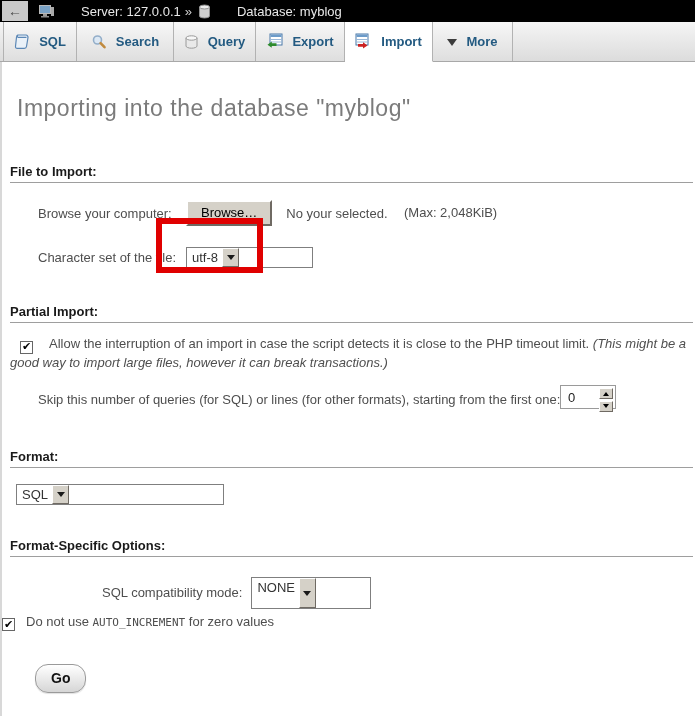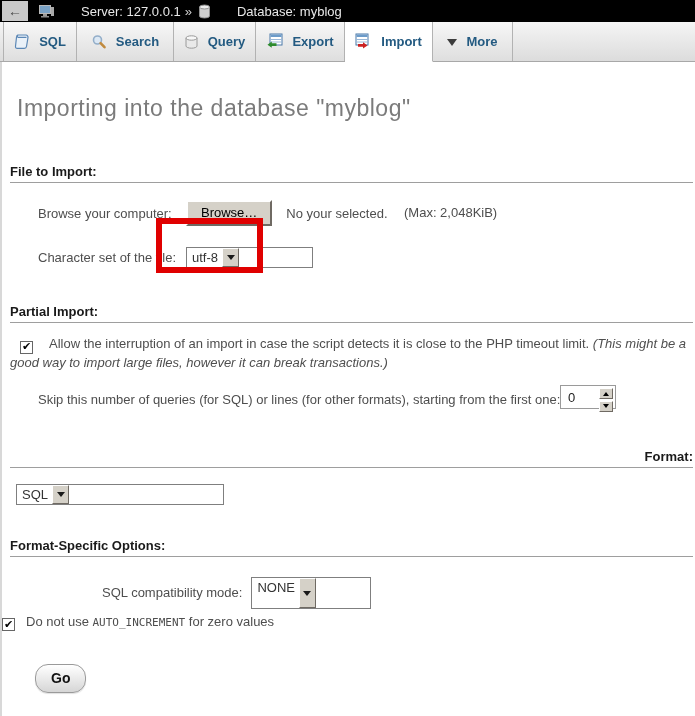--- a/index.html
+++ b/index.html
@@ -27,21 +27,21 @@
   .t-export{ width:89px; } .t-import{ width:88px; } .t-more{ width:80px; }
   .ticon { display:inline-flex; align-items:center; }
   .chev { width:0; height:0; border:5px solid transparent; border-top:7px solid #3c3c3c; margin-top:6px; }
 
   
   .content { position:relative; height:654px; background:#fff; border-left:2px solid #d8d8d8; font-size:13px; color:#4e4e4e; }
   .title { font-size:23px; font-weight:normal; color:#7b7b7b; padding:33px 0 0 15px; letter-spacing:.5px; }
 
   .sec-head { margin:0 2px 0 8px; padding-bottom:3px; border-bottom:1px solid #9e9e9e;
               font-weight:bold; color:#1a1a1a; font-size:13px; }
-  .mt-s1 { margin-top:42px; } .mt-s2 { margin-top:36px; } .mt-s3 { margin-top:37px;text-align:right; } .mt-s4 { margin-top:33px; }
+  .mt-s1 { margin-top:42px; } .mt-s2 { margin-top:36px; } .mt-s3 { margin-top:37px; } .mt-s4 { margin-top:33px; }
 
   .para { margin:8px 5px 0 13px; line-height:15px; }
   .para b { color:#3c3c3c; }
 
   .row { position:relative; padding-left:36px; display:flex; align-items:center; }
   .browse-row { margin-top:17px; height:26px; }
   .flabel { display:inline-block; width:148px; }
 
   .browse-btn { font-family:"Liberation Sans",sans-serif; font-size:13px; color:#000; background:#d5d1c8;
                 border:2px solid; border-color:#ffffff #6f6a63 #6f6a63 #ffffff; padding:3px 13px 4px; cursor:pointer; }

